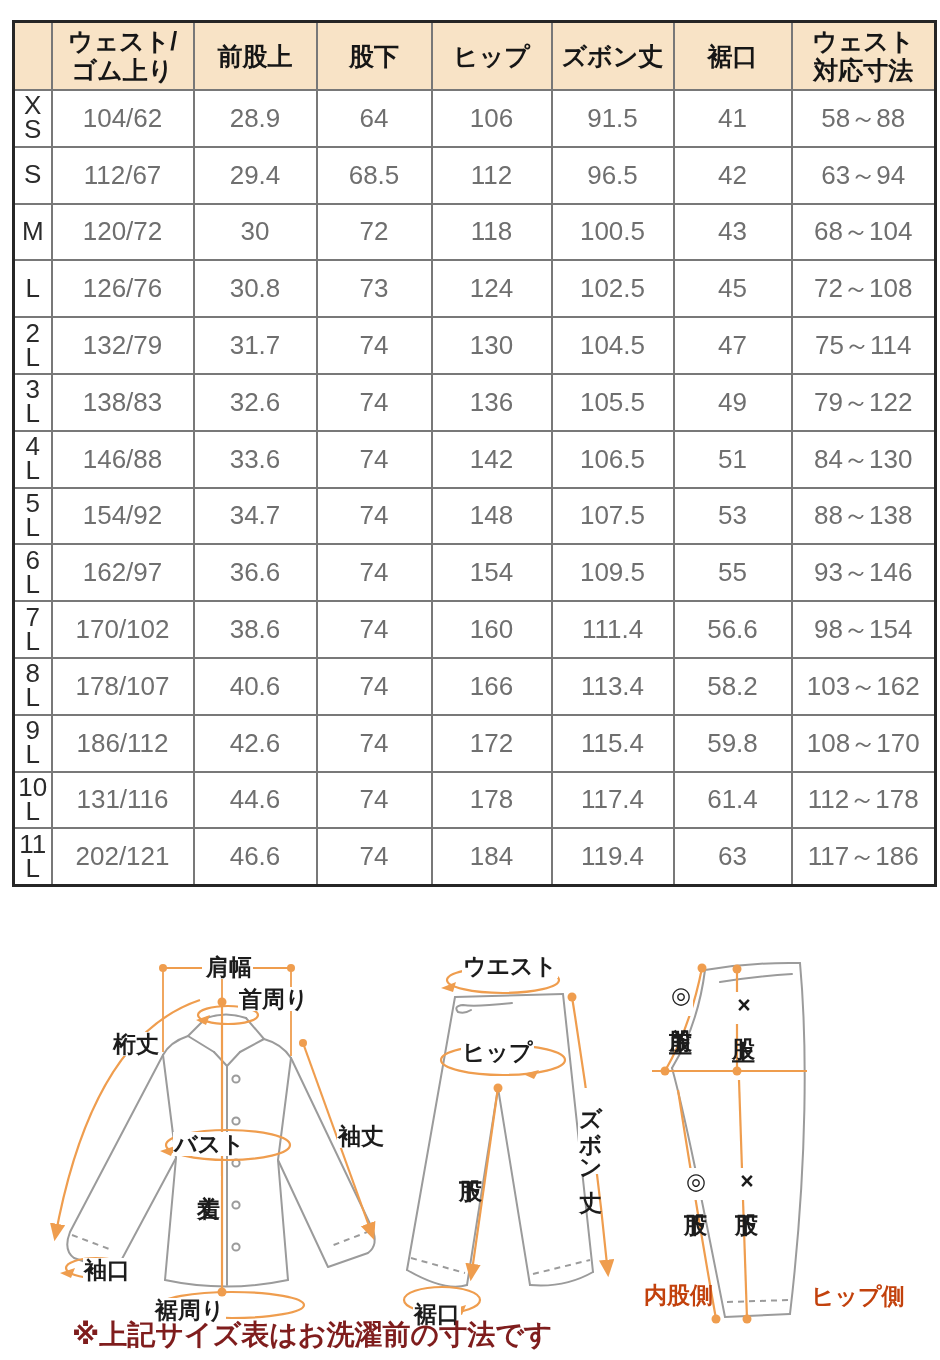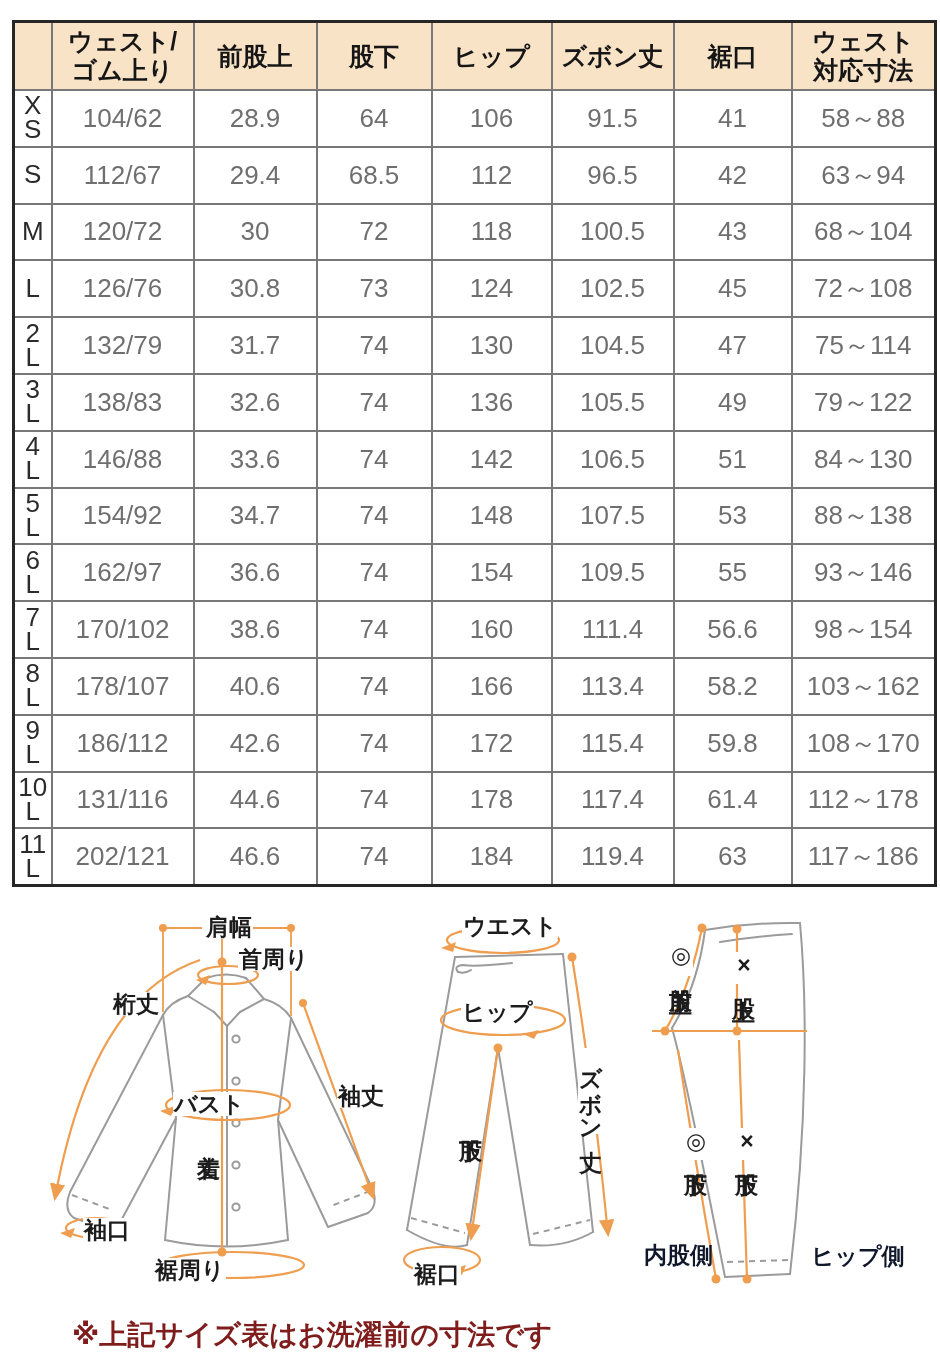--- a/index.html
+++ b/index.html
@@ -19,28 +19,28 @@
   thead th{
     background:#f8e3c6;color:#161616;font-size:25px;font-weight:700;
     line-height:1.16;height:66px;border-bottom:2px solid #262626;
   }
   tbody tr{height:56.8px;}
   tbody th.size-label{
     color:#2b2b2b;font-size:26px;font-weight:400;line-height:0.92;background:#fff;
   }
   tbody td{color:#6f6f6f;font-size:26px;background:#fff;}
   
-  .diagrams{position:absolute;left:0;top:900px;width:788px;height:420px;}
+  .diagrams{position:absolute;left:0;top:940px;width:788px;height:420px;}
   .diagrams svg{position:absolute;top:0;}
   .dlabel{
     position:absolute;font-size:23px;font-weight:700;color:#1c1c1c;
     line-height:1.05;background:#fff;padding:0 1px;white-space:nowrap;
   }
   .dlabel.v{writing-mode:vertical-rl;text-orientation:upright;letter-spacing:2px;line-height:1;}
-  .dlabel.gray{color:#0f172a;background:transparent;}
+  .dlabel.gray{color:#c2410c;background:transparent;}
   .note{
     position:absolute;left:72px;top:1316px;font-size:28px;font-weight:700;color:#7f1d1d;
     white-space:nowrap;
   }
   .oline{stroke:#ef9d4e;stroke-width:2.2;fill:none;}
   .othin{stroke:#ef9d4e;stroke-width:1.8;fill:none;}
   .gline{stroke:#9b9b9b;stroke-width:2;fill:none;stroke-linejoin:round;stroke-linecap:round;}
   .gdash{stroke:#9b9b9b;stroke-width:2;fill:none;stroke-dasharray:6 5;}
   .dot{fill:#ef9d4e;}
   .ah{fill:#ef9d4e;}

